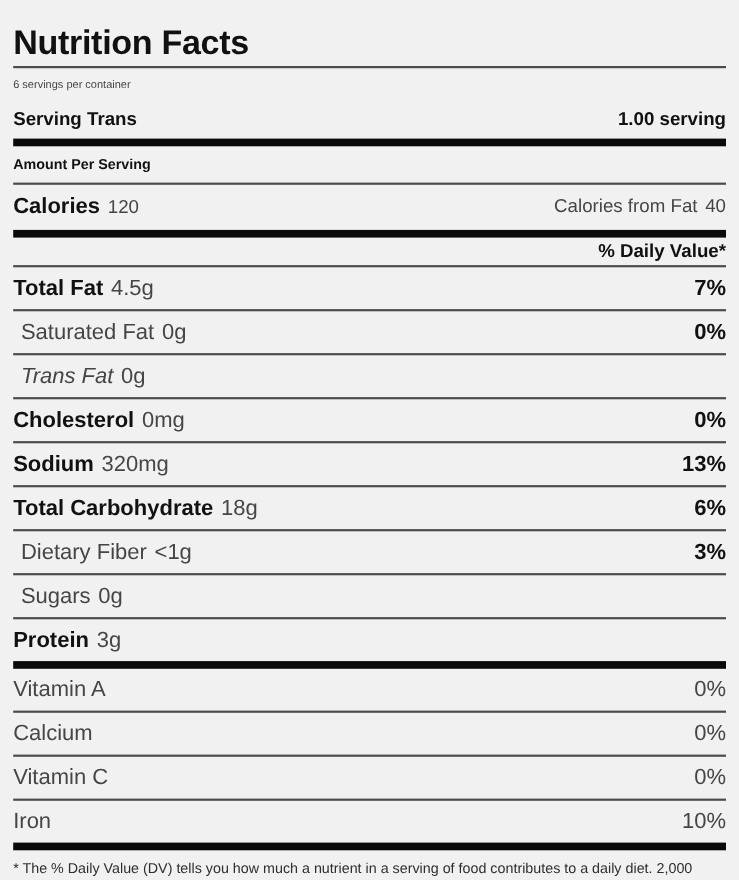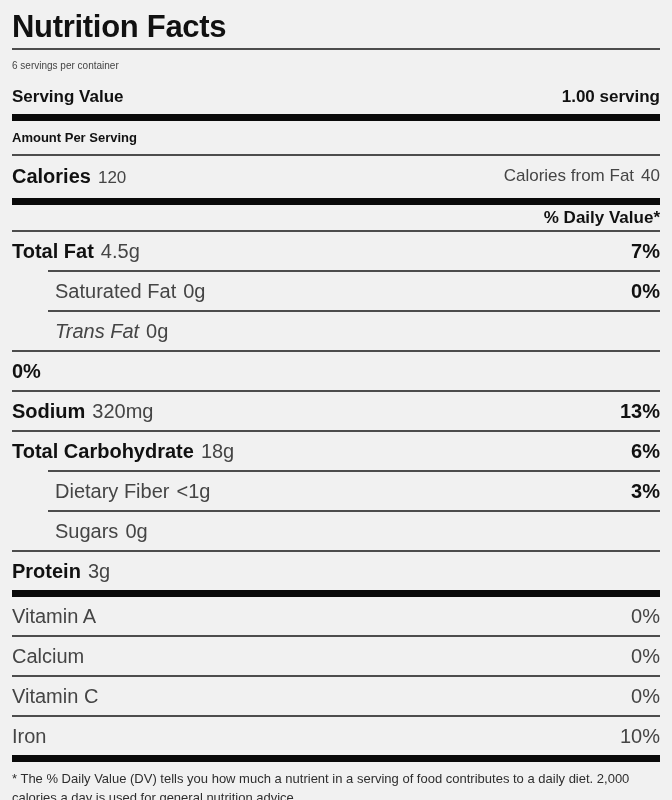--- a/index.html
+++ b/index.html
@@ -11,58 +11,58 @@
     background:var(--background);
     font-family:"Liberation Sans","DejaVu Sans",sans-serif;
     color:var(--text-strong);
   }
   .label{
     width:672px;height:800px;box-sizing:border-box;
     padding:6px 12px 0;overflow:hidden;background:var(--background);
   }
   .title{
     font-size:31px;font-weight:800;line-height:34px;
-    margin:4px 0 4px;letter-spacing:-0.3px;color:#111;
+    margin:16px 0 4px;letter-spacing:-0.3px;color:#111;
   }
   .hr{border-top:2px solid var(--divider);}
   .bar{height:7px;background:var(--bar);}
   .servings{padding:6px 0;font-size:10px;line-height:20px;color:var(--text-regular);}
   .serving-size{
     display:flex;justify-content:space-between;
     padding:4px 0 7px;font-weight:bold;font-size:17px;line-height:21px;color:#111;
   }
   .amount{font-size:13px;font-weight:bold;padding:8px 0;line-height:17px;color:#111;}
   .calories{display:flex;justify-content:space-between;padding:9px 0;font-size:17px;line-height:22px;color:var(--text-regular);}
   .calories .cal-label{font-weight:bold;color:#111;font-size:20px;}
   .dv-header{text-align:right;font-weight:bold;font-size:17px;line-height:17px;padding:4px 0;color:#111;}
   .nrow{
     display:flex;justify-content:space-between;align-items:baseline;
     padding:9px 0;font-size:20px;line-height:20px;color:var(--text-regular);
   }
   #nutrients .nrow + .nrow, #vitamins .nrow + .nrow{border-top:2px solid var(--divider);}
   .nrow .ndv{font-weight:bold;color:#111;}
   .nrow.bold .nname-text{font-weight:bold;color:#111;}
   .nrow.italic .nname-text{font-style:italic;}
-  .nrow.indent{padding-left:7px;margin-left:36px;}
+  .nrow.indent{padding-left:7px;}
   .nvalue{margin-left:7px;}
   .cal-value{margin-left:7px;}
   #vitamins .nrow .ndv{font-weight:normal;color:var(--text-regular);}
   .footnote{font-size:13px;line-height:19px;color:#2e2e2e;padding:7px 0 8px;}
 </style>
 </head>
 <body>
 
 <div class="label">
   <h1 class="title">Nutrition Facts</h1>
   <div class="hr"></div>
 
   <div class="servings">6 servings per container</div>
 
   <div class="serving-size">
-    <span>Serving Value</span>
+    <span>Serving Trans</span>
     <span>1.00 serving</span>
   </div>
 
   <div class="bar"></div>
 
   <div class="amount">Amount Per Serving</div>
   <div class="hr"></div>
 
   <div class="calories">
     <span>
@@ -91,20 +91,23 @@
     </span>
     <span class="ndv">0%</span>
   </div>
       <div class="nrow italic indent">
     <span class="nname">
       <span class="nname-text">Trans Fat</span><span class="nvalue">0g</span>
     </span>
     <span class="ndv"></span>
   </div>
       <div class="nrow bold">
+    <span class="nname">
+      <span class="nname-text">Cholesterol</span><span class="nvalue">0mg</span>
+    </span>
     <span class="ndv">0%</span>
   </div>
       <div class="nrow bold">
     <span class="nname">
       <span class="nname-text">Sodium</span><span class="nvalue">320mg</span>
     </span>
     <span class="ndv">13%</span>
   </div>
       <div class="nrow bold">
     <span class="nname">

